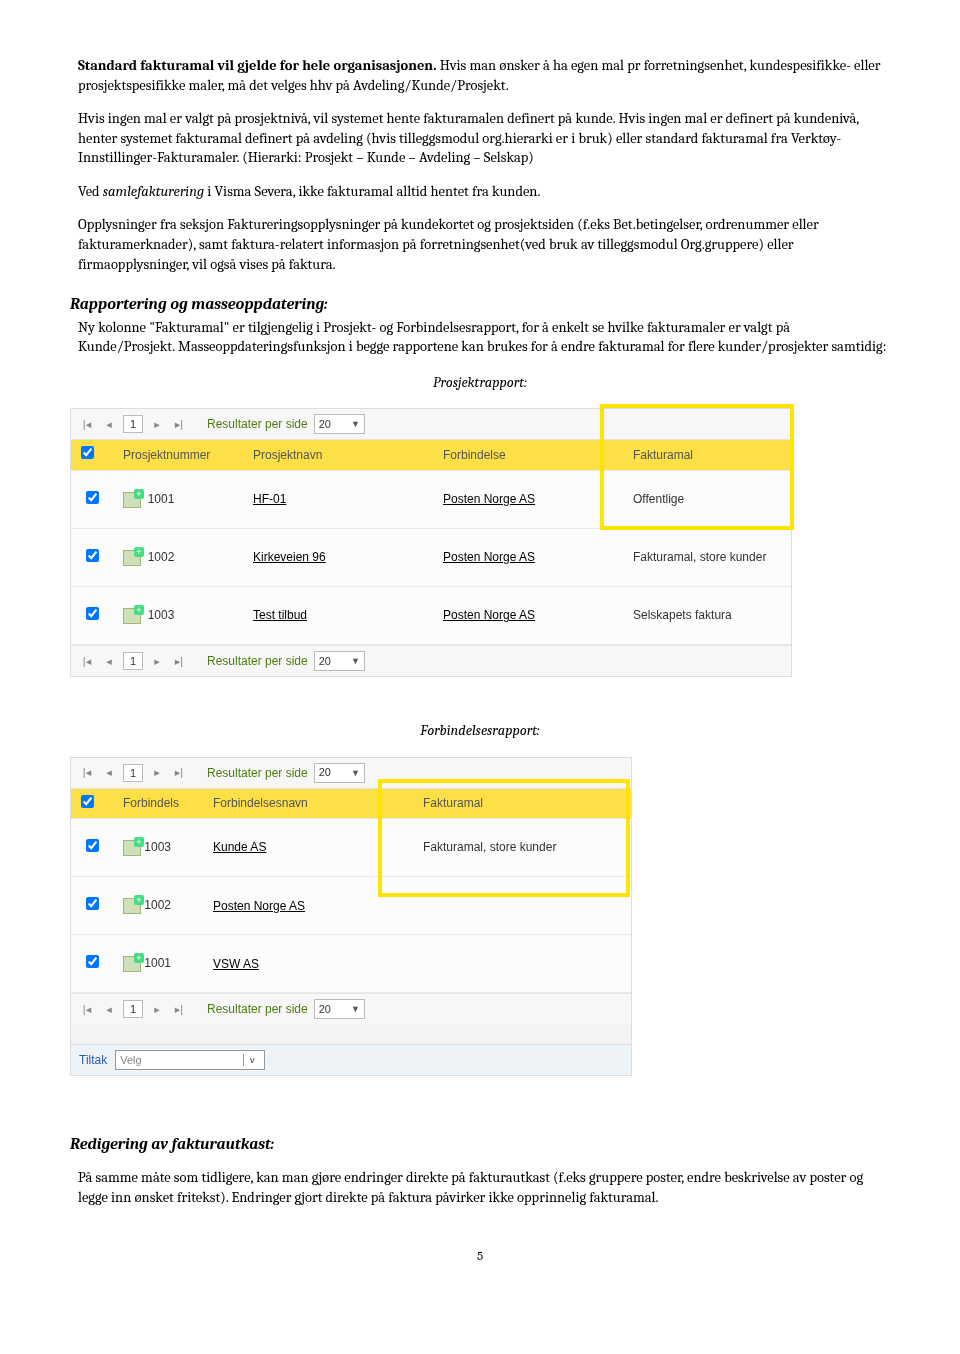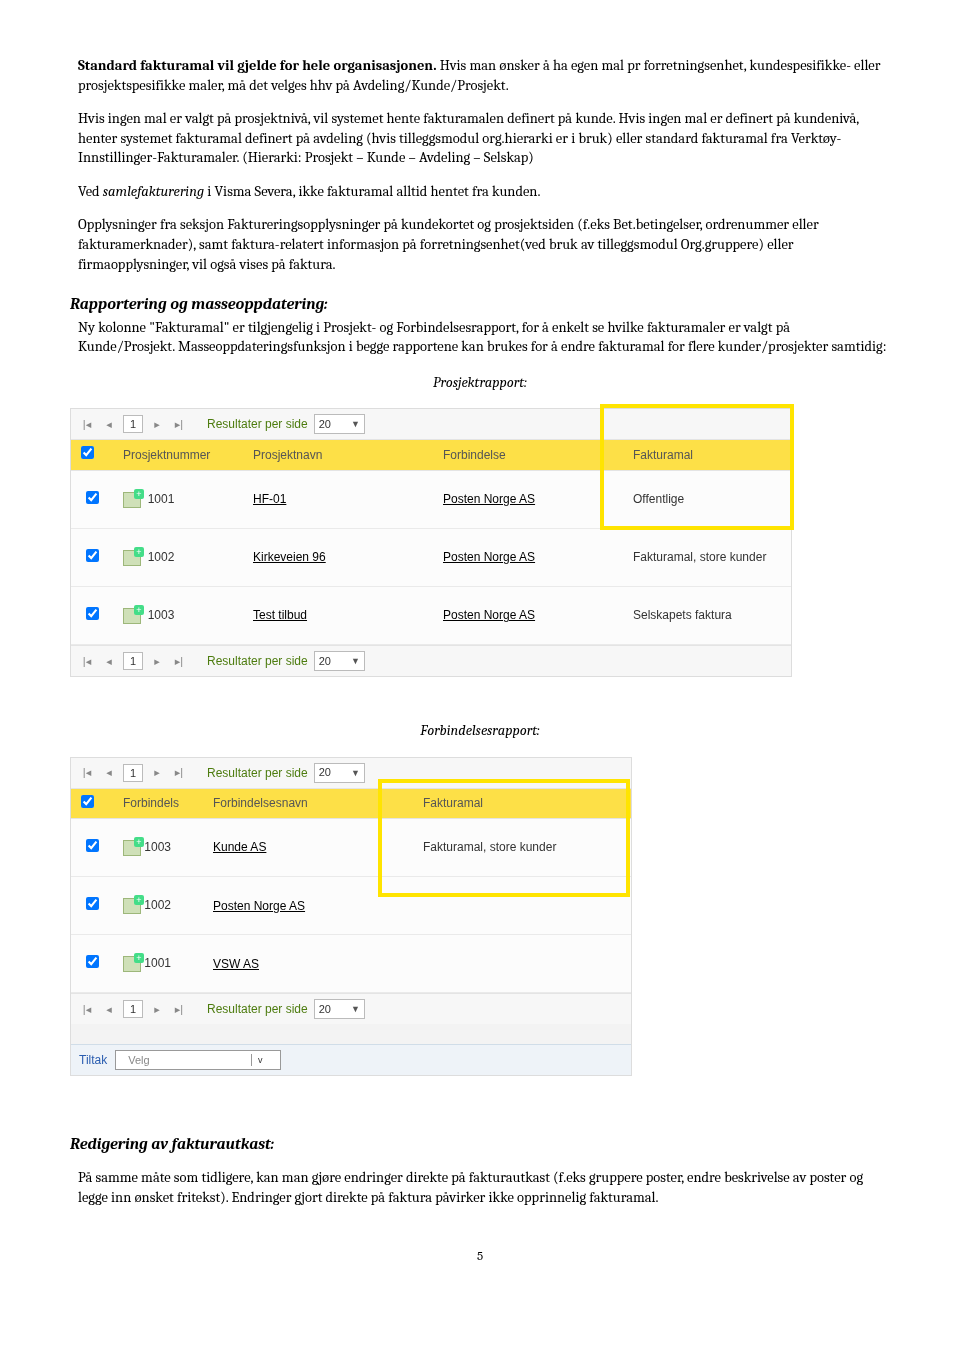--- a/index.html
+++ b/index.html
@@ -79,21 +79,21 @@
     position:absolute; border:4px solid #ffe400; pointer-events:none;
   }
   .report-wrap { position:relative; display:inline-block; }
   .tiltak-row {
     display:flex; align-items:center; gap:8px; padding:5px 8px;
     background:#eef3f8; border-top:1px solid #d0dde8;margin-top:20px;
   }
   .tiltak-label { color:#2a5db0; }
   .select-box {
     border:1px solid #999; background:#fff; height:18px; width:140px;
-    display:inline-flex; align-items:center; padding:0 12px; font-size:11px; color:#888;
+    display:inline-flex; align-items:center; padding:0 4px; font-size:11px; color:#888;
     justify-content:space-between;
   }
   .select-box .dd { border-left:1px solid #999; width:16px; text-align:center; font-size:9px; color:#333;}
   .pagefoot { text-align:center; font-size:13px; margin-top:40px; font-family: Cambria, Georgia, serif;}
 </style>
 </head>
 <body>
 
 
 

